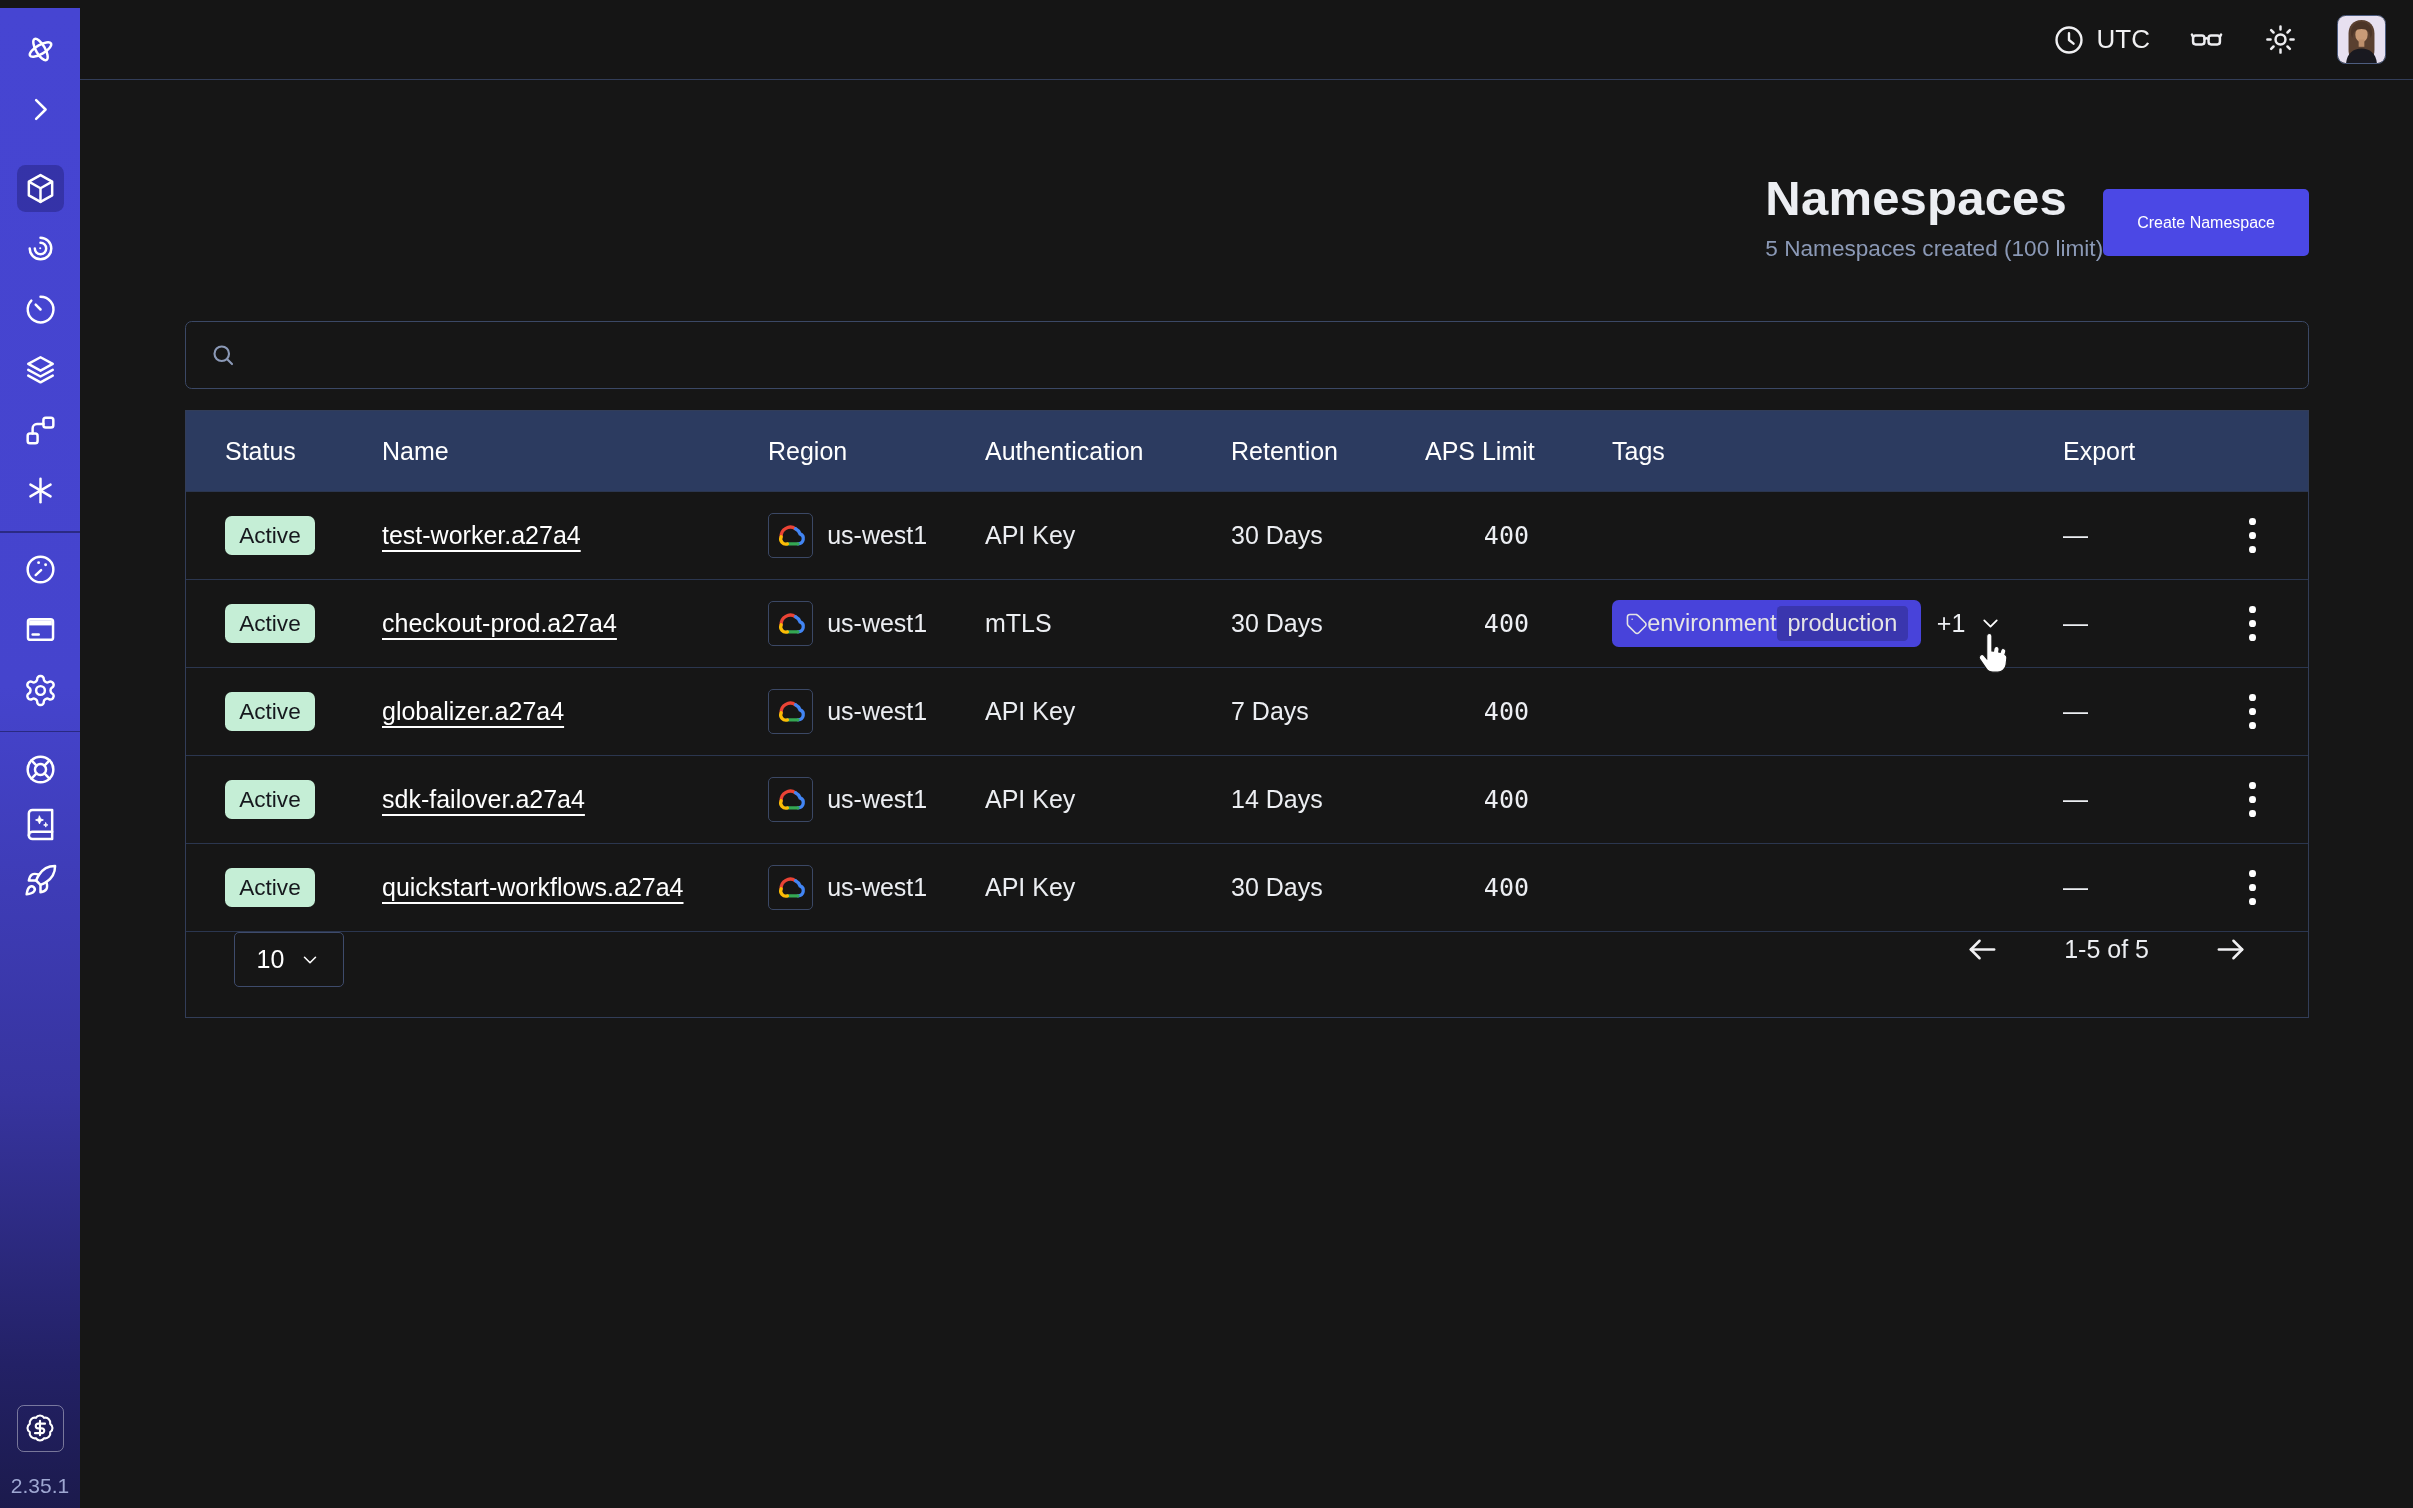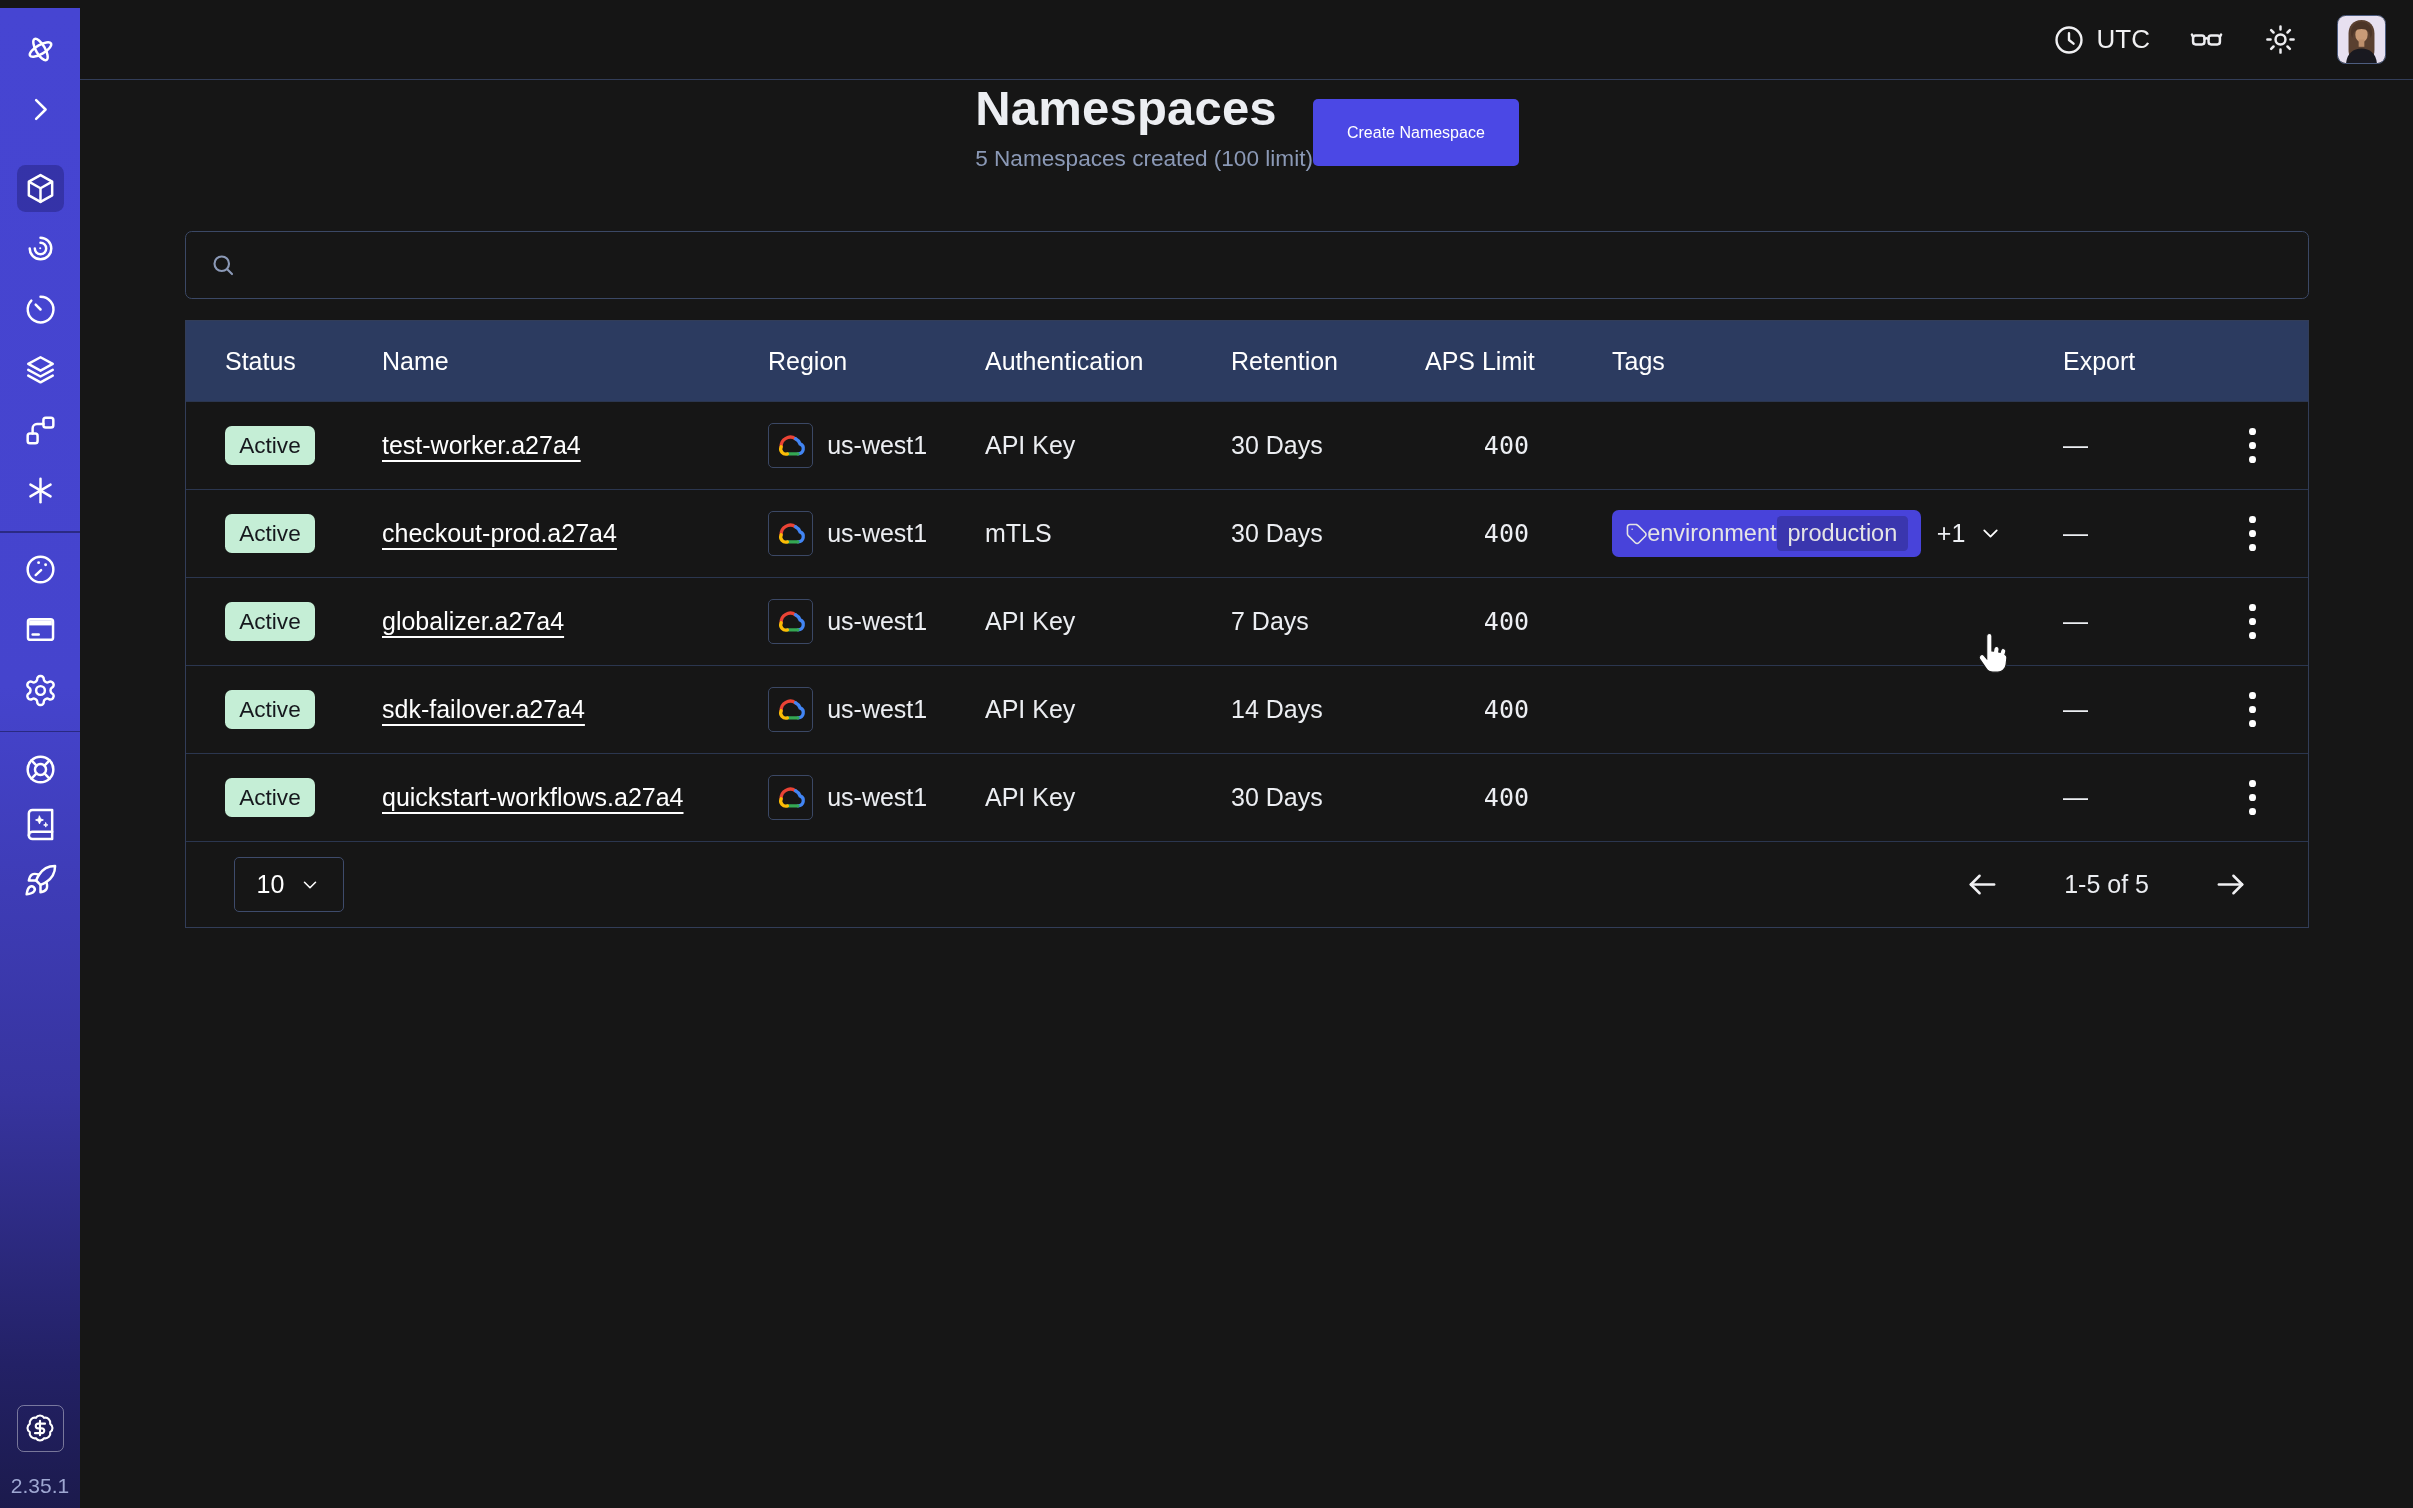--- a/index.html
+++ b/index.html
@@ -37,21 +37,21 @@
     display:flex;align-items:center;justify-content:flex-end;gap:39px;padding-right:27px}
   .tz{display:flex;align-items:center;gap:11px;font-size:26px;color:#f0f0f2}
   .tz svg{width:34px;height:34px}
   .tb-icon{color:#ededf0}
   .tb-icon svg{width:35px;height:35px}
   .avatar{width:49px;height:49px;border:1.7px solid #4d5d80;border-radius:8.4px;overflow:hidden;padding:0}
   .avatar svg{width:100%;height:100%}
 
   
   main{position:absolute;left:80px;top:80px;right:0;bottom:0;padding:0 104px 0 105px}
-  .page-head{display:flex;justify-content:center;align-items:flex-start}
+  .page-head{margin-top:90px;display:flex;justify-content:flex-end;align-items:flex-start}
   .page-head h1{font-size:49px;font-weight:600;letter-spacing:0.2px}
   .subtitle{margin-top:10px;font-size:22.6px;color:var(--muted)}
   .primary{margin-top:19px;height:67px;padding:0 34px;background:var(--accent);border-radius:5px;font-size:16px;color:#fff;display:flex;align-items:center}
 
   .filter{margin-top:59px;height:68px;border:1.7px solid #3b4865;border-radius:6.7px;display:flex;align-items:center;gap:17px;padding:0 22px}
   .filter svg{width:30px;height:30px;color:var(--muted);flex:none}
   .filter input{flex:1;background:transparent;border:none;outline:none;font:inherit;font-size:27px;color:var(--text)}
   .filter input::placeholder{color:var(--muted)}
 
   .table{margin-top:21px;border:1.7px solid var(--panel-border)}
@@ -71,21 +71,21 @@
   .tagpill svg{width:22.6px;height:22.6px}
   .tkey{font-size:23.5px}
   .tval{background:var(--tag-inner);border-radius:4.2px;padding:4.2px 11px;font-size:23.5px}
   .tmore{font-size:25px;margin-left:3.4px}
   .tchev{color:#fff;display:flex}
   .tchev svg{width:25px;height:25px}
   .c-act{justify-content:center}
   .kebab{display:flex;flex-direction:column;gap:7.5px;padding:8.4px}
   .kebab i{width:6.7px;height:6.7px;border-radius:50%;background:#fff}
 
-  .tfoot{height:86px;border-top:1.7px solid var(--row-border);display:flex;align-items:center;justify-content:space-between;padding:0 60px 0 48px}
+  .tfoot{height:86px;border-top:1.7px solid var(--row-border);display:flex;align-items:flex-start;justify-content:space-between;padding:0 60px 0 48px}
   .pagesize{width:110px;height:55px;border:1.7px solid #3e4b6b;border-radius:5px;display:flex;align-items:center;justify-content:center;gap:15px;font-size:25px;color:#fff}
   .pagesize svg{width:22px;height:22px}
   .pager{display:flex;align-items:center;gap:64px;font-size:25px}
   .pager button{display:flex;color:#f0f0f2}
   .pager svg{width:35px;height:35px}
 
   .cursor{position:absolute;left:1976px;top:630px;width:39px;height:44px;z-index:50;pointer-events:none}
 </style>
 </head>
 <body>

